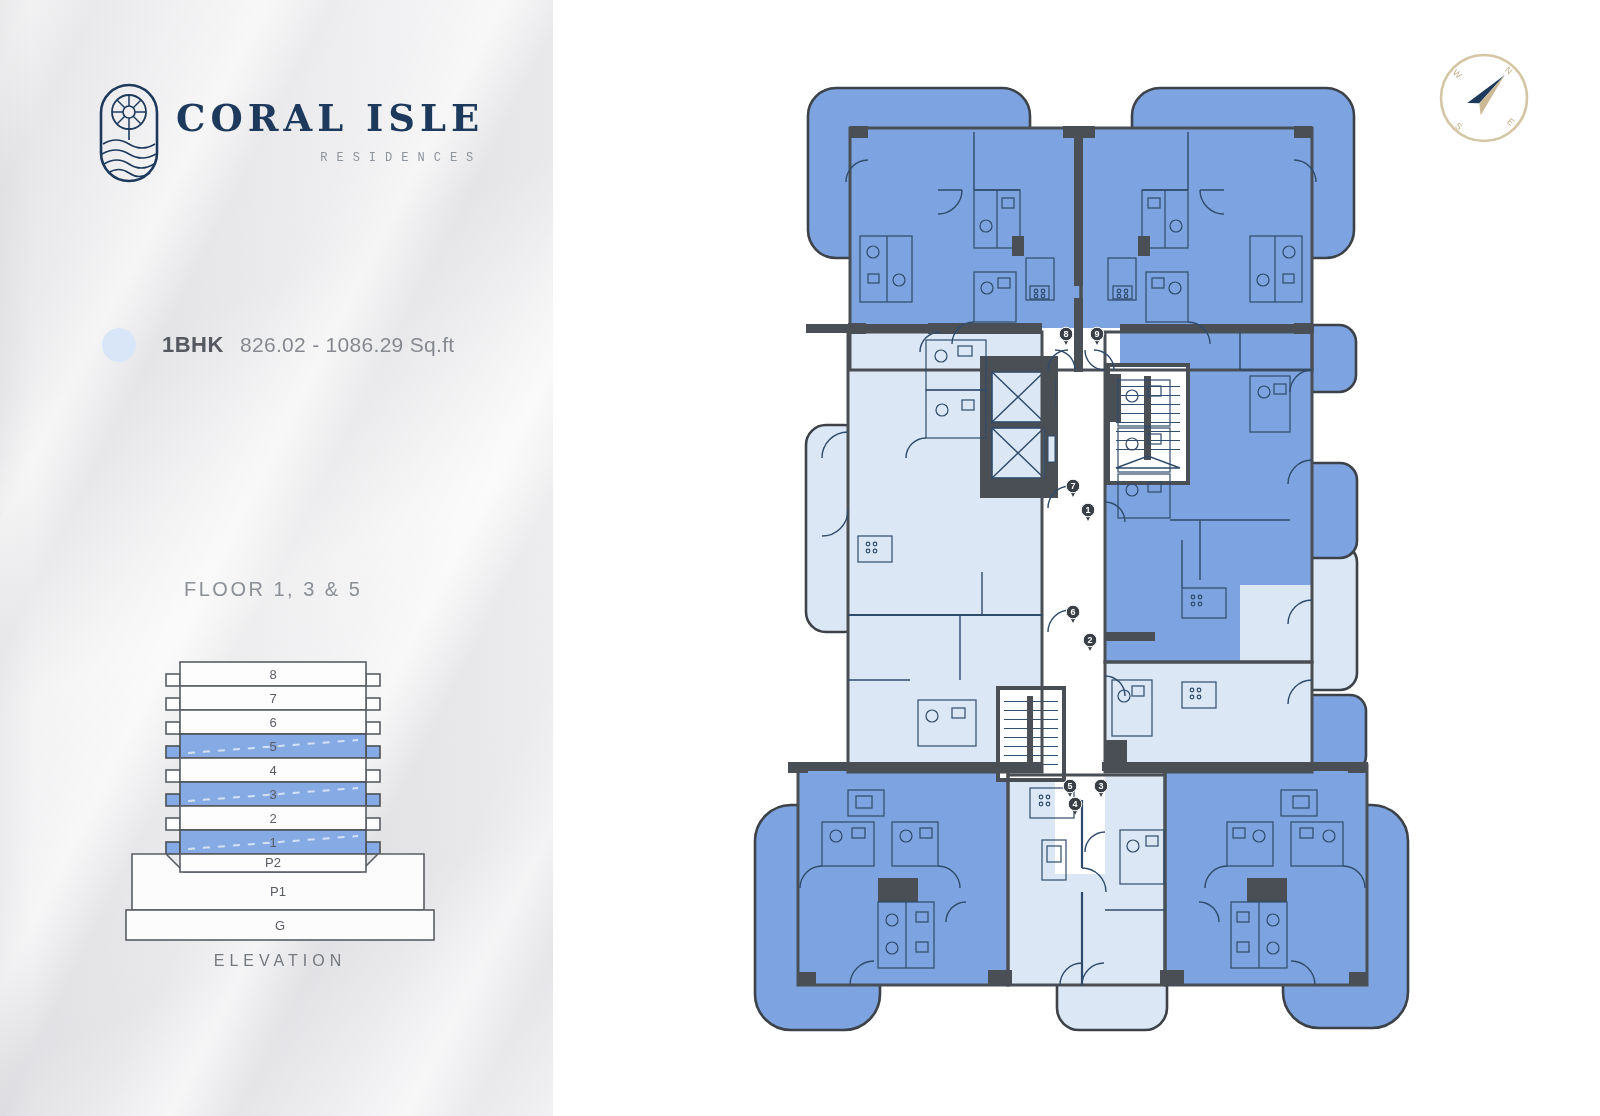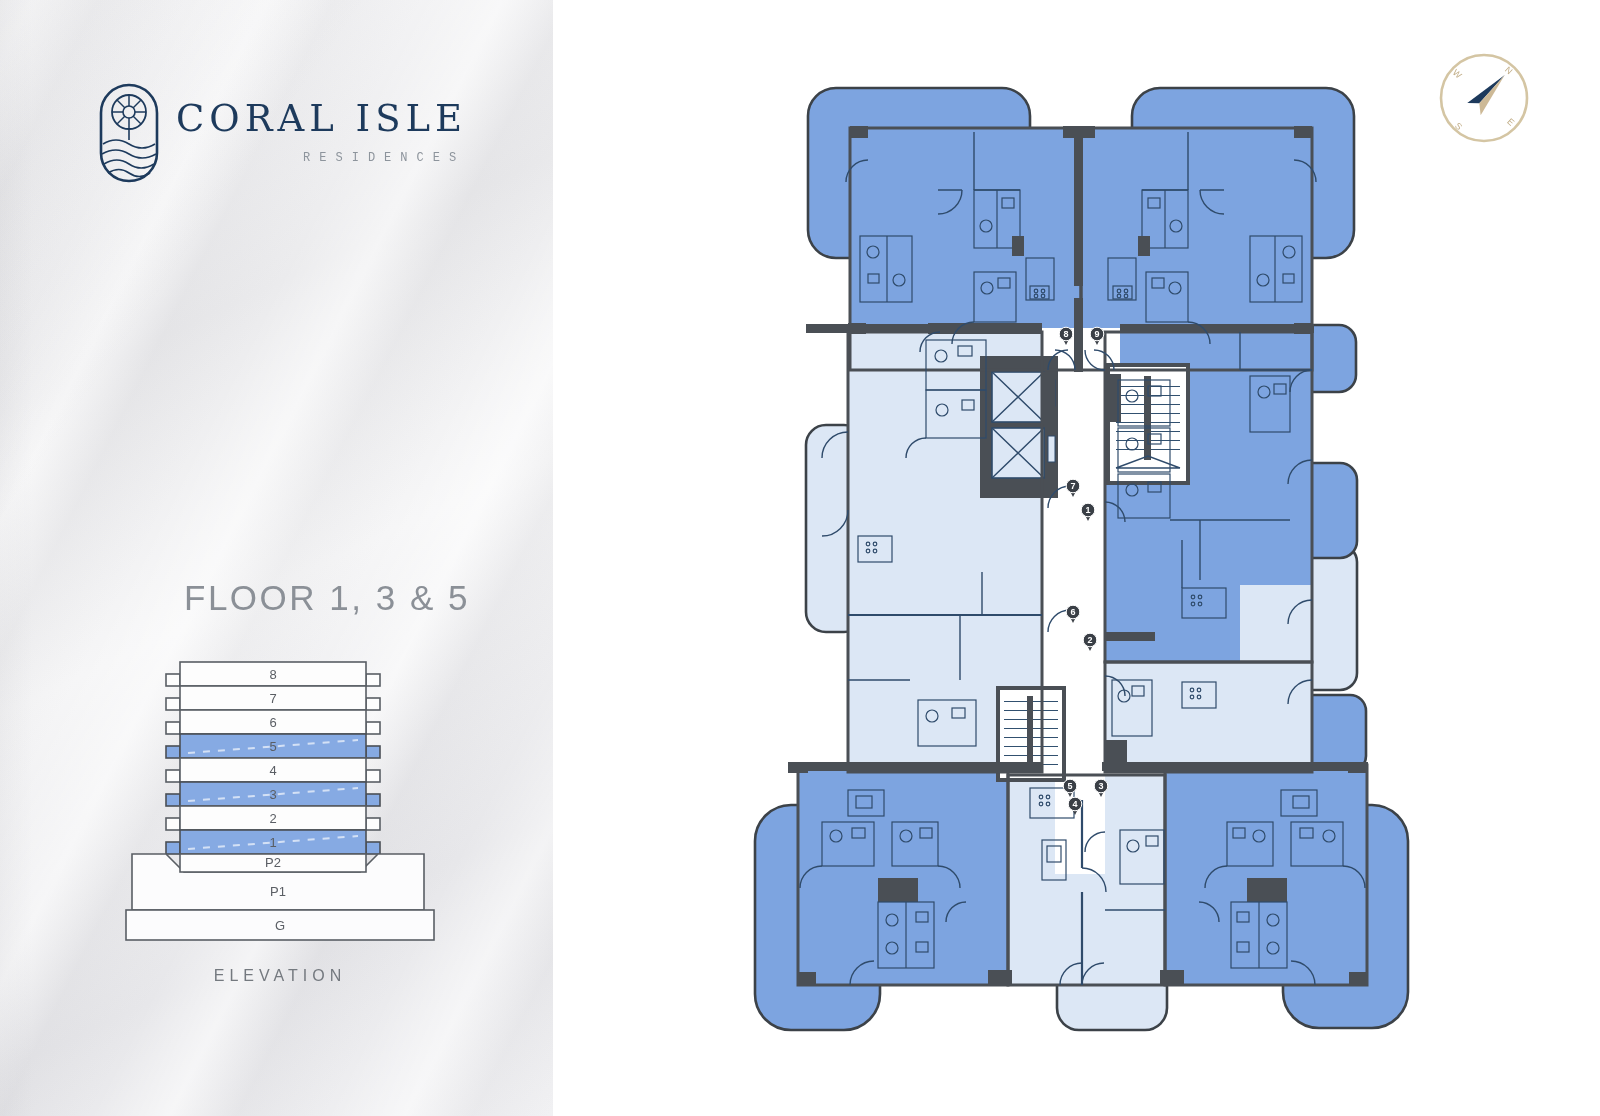--- a/index.html
+++ b/index.html
@@ -25,37 +25,37 @@
   .left-panel::after{
     content:"";position:absolute;inset:0;
     background:linear-gradient(125deg,rgba(90,90,100,.07) 0%,rgba(255,255,255,0) 28%),
                linear-gradient(to right,rgba(120,120,130,.05) 0%,rgba(255,255,255,0) 6%);
   }
   .logo-row{position:absolute;left:98px;top:82px;display:flex;align-items:flex-start;z-index:3;}
   .logo-emblem{width:62px;height:102px;margin-right:16px;}
   .logo-text{padding-top:18px;}
   .logo-title{
     font-family:"DejaVu Serif",serif;font-size:37px;color:#1d3a5c;
-    letter-spacing:5px;white-space:nowrap;font-weight:400;line-height:1;text-align:right;
+    letter-spacing:5px;white-space:nowrap;font-weight:700;line-height:1;text-align:right;
   }
   .logo-sub{
     margin-top:14px;font-size:12px;color:#8d949c;letter-spacing:9px;
     text-align:right;padding-right:2px;font-family:Liberation Mono, monospace;
   }
   .legend{position:absolute;left:102px;top:328px;display:flex;flex-direction:column;gap:36px;z-index:3;}
   .legend-row{display:flex;align-items:center;}
   .legend-dot{width:34px;height:34px;border-radius:50%;flex:0 0 34px;}
   .legend-label{margin-left:26px;font-size:22px;font-weight:bold;color:#55595f;letter-spacing:.5px;width:78px;}
   .legend-range{font-size:21px;color:#85898f;letter-spacing:.3px;}
   .floor-title{
-    position:absolute;left:184px;top:578px;font-size:35px;color:#8b9097;
+    position:absolute;left:184px;top:578px;font-size:20px;color:#8b9097;
     letter-spacing:2.5px;z-index:3;font-weight:400;
   }
   .elevation-block{position:absolute;left:118px;top:648px;width:324px;z-index:3;}
-  .elevation-caption{margin-top:19px;text-align:center;font-size:16px;color:#74797f;letter-spacing:5px;}
+  .elevation-caption{margin-top:4px;text-align:center;font-size:16px;color:#74797f;letter-spacing:5px;}
   
   .floorplan{position:absolute;left:730px;top:40px;z-index:2;}
   .compass{position:absolute;left:1437px;top:51px;z-index:3;}
   
   :root{
     --c-1bhk:#dce7f5; --c-2bhk:#7da4e0; --c-wall:#4a4f55;
     --c-line:#2f4b6b; --c-edge:#3c4248; --c-navy:#1d3a5c; --c-tan:#cdb996;
   }
   .f-m{fill:var(--c-2bhk);} .f-l{fill:var(--c-1bhk);}
   .bal{stroke:var(--c-edge);stroke-width:2.6;}
@@ -98,20 +98,25 @@
         <path d="M10 91 Q21 84 31 91 T52 91"></path>
       </g>
     </svg>
     <div class="logo-text">
       <div class="logo-title">CORAL ISLE</div>
       <div class="logo-sub">RESIDENCES</div>
     </div>
   </div>
 
   <div class="legend" id="legend">
+      <div class="legend-row">
+        <span class="legend-dot" style="background:#d9e6f8"></span>
+        <span class="legend-label">1BHK</span>
+        <span class="legend-range">826.02 - 1086.29 Sq.ft</span>
+      </div>
     </div>
 
   <div class="floor-title">FLOOR 1, 3 &amp; 5</div>
 
   <div class="elevation-block">
     <svg id="elevation-svg" width="324" height="296" viewBox="0 0 324 296">
       <g id="elev-floors">
           <g>
             <rect x="48" y="26" width="14" height="12" class="elev-bar-w"></rect>
             <rect x="248" y="26" width="14" height="12" class="elev-bar-w"></rect>

